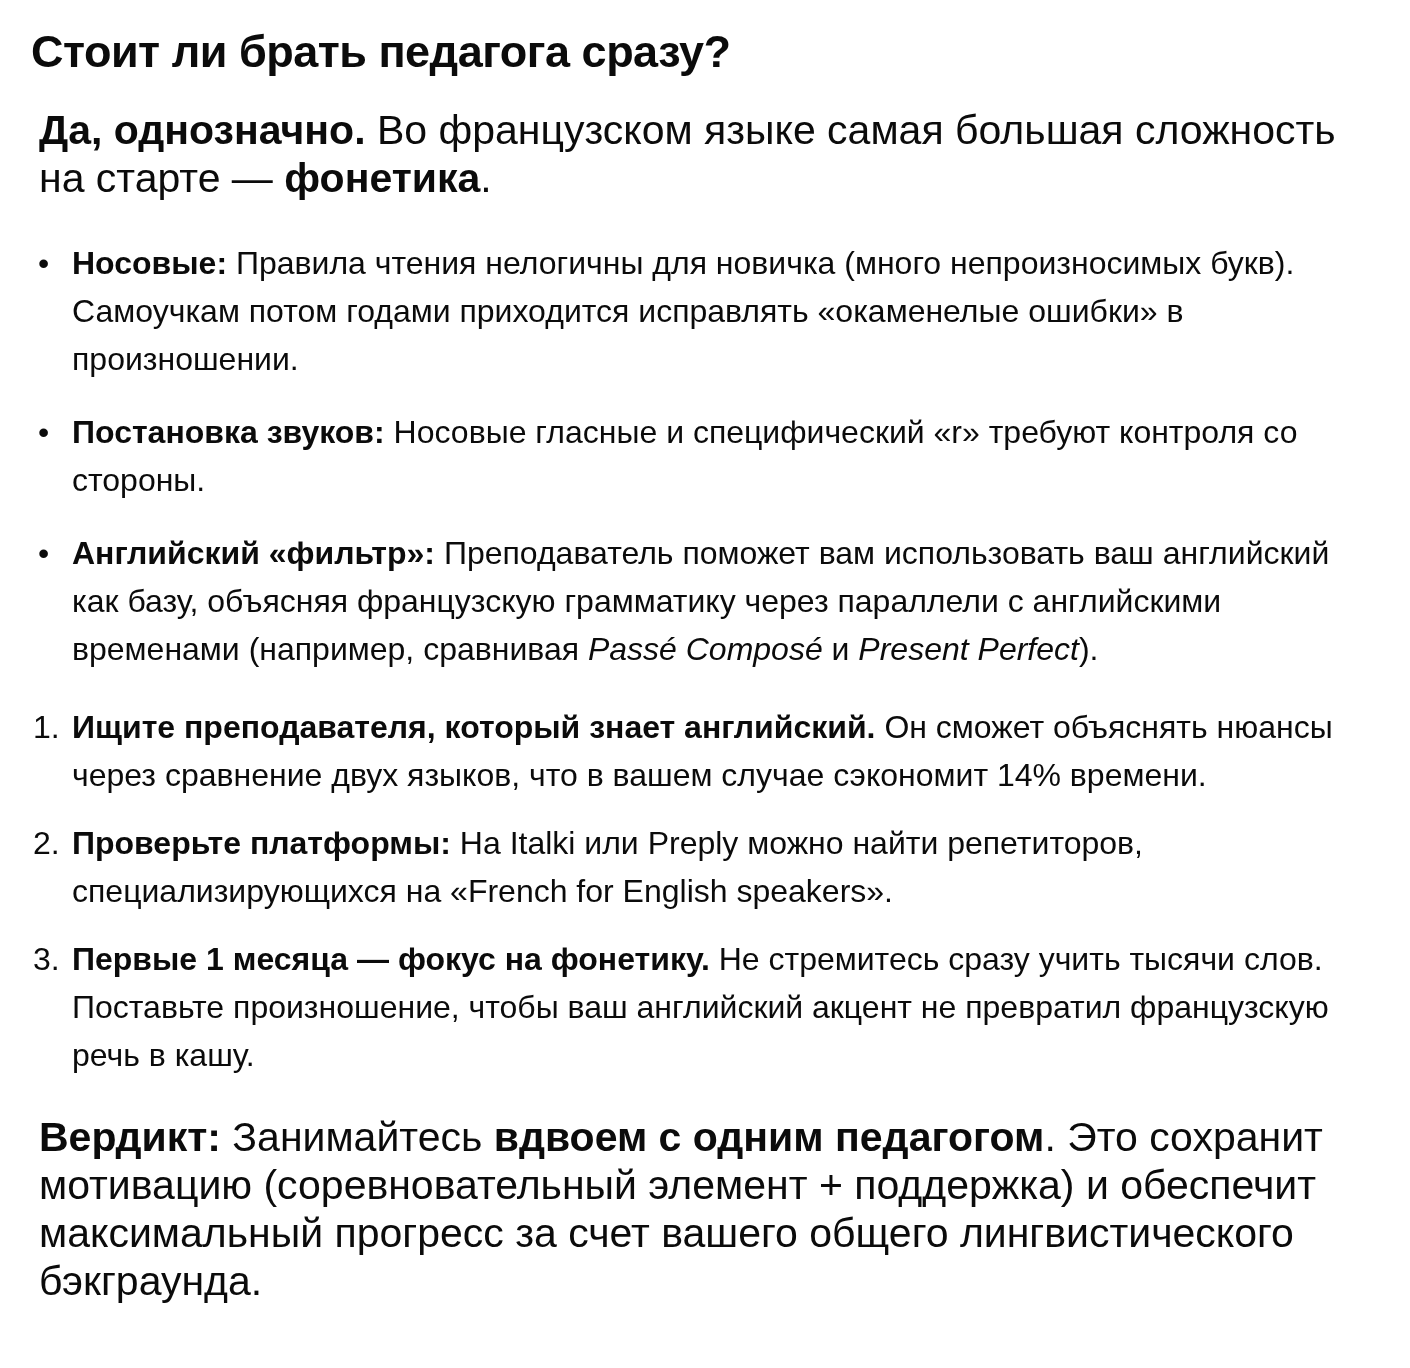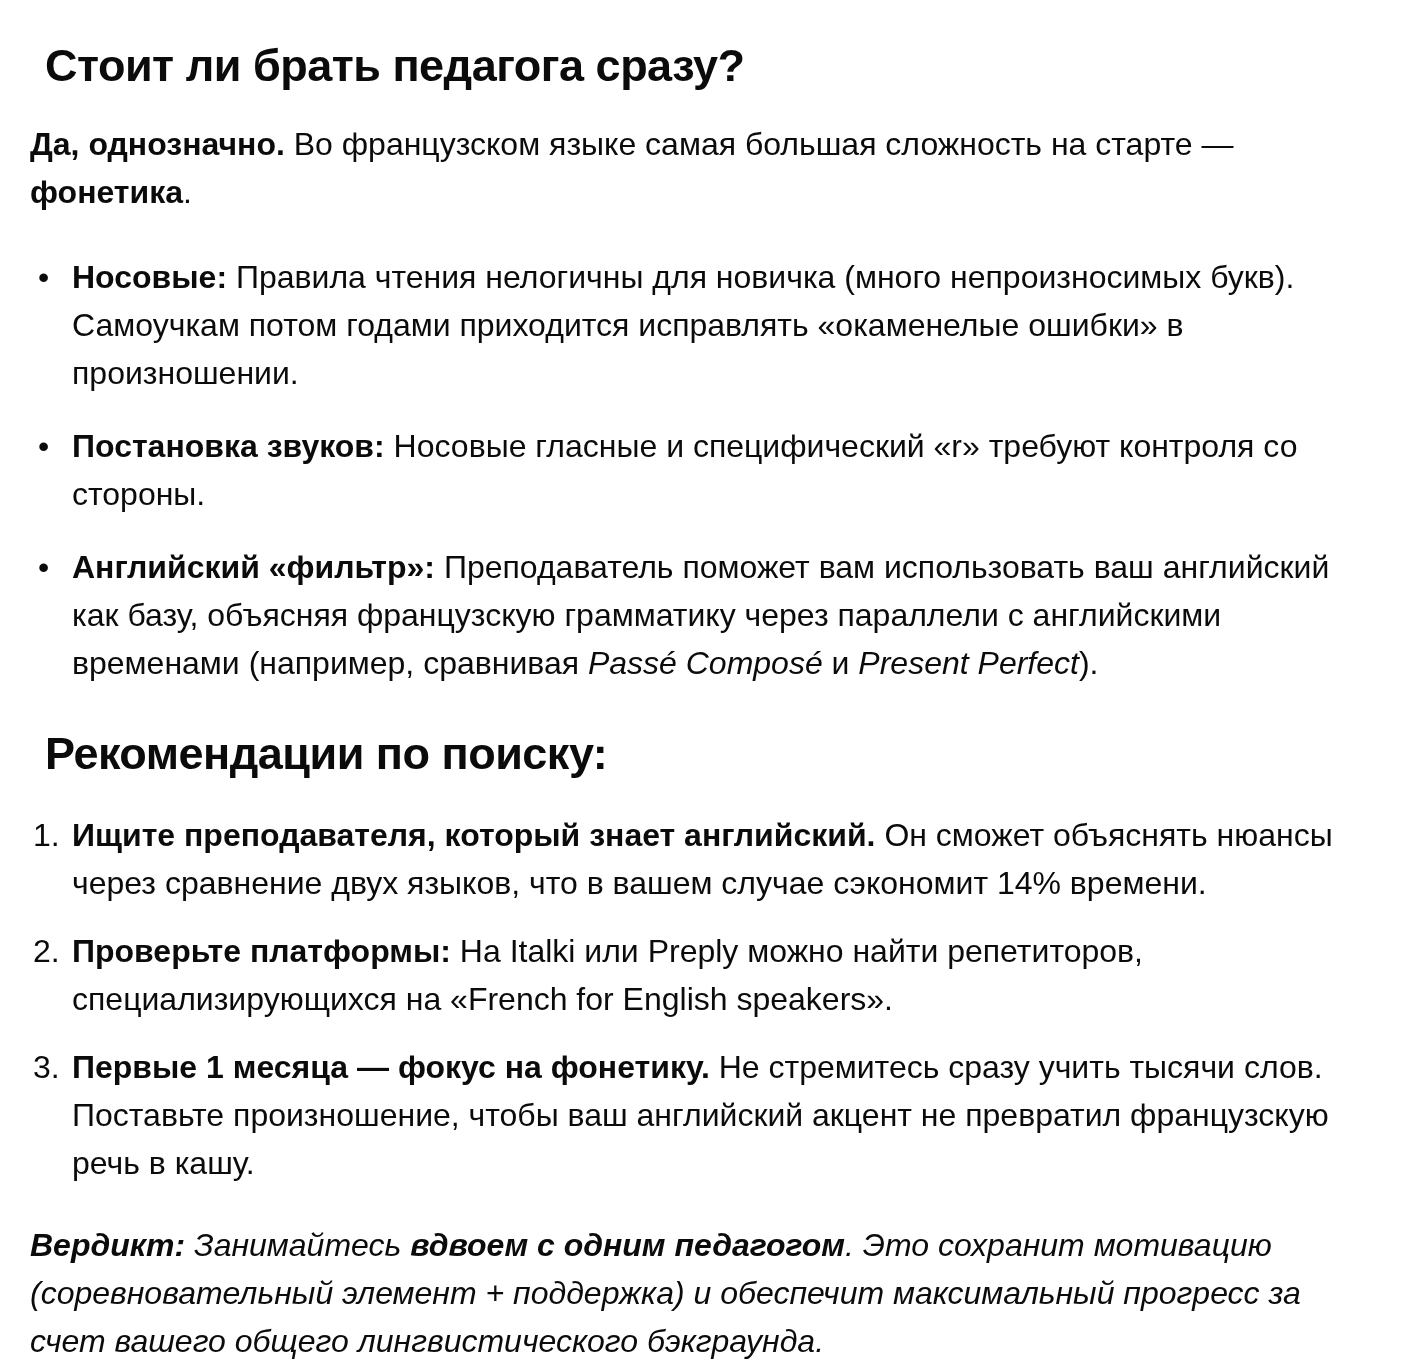--- a/index.html
+++ b/index.html
@@ -14,31 +14,31 @@
   }
   .page {
     width: 100%;
     height: 100%;
     padding: 24px 50px 0 30px;
   }
   .heading {
     font-size: 45px;
     line-height: 54px;
     font-weight: 700;
-    margin: 15px;
+    margin: 1px;
     letter-spacing: -0.5px;
   }
   .heading.second { margin-top: 40px; }
   .para {
-    font-size: 32px;
+    font-size: 41px;
     line-height: 48px;
-    margin: 0;
+    margin: 9px;
   }
   .para.intro { margin-top: 27px; }
-  .para.verdict { margin-top: 34px; font-style: italic; }
+  .para.verdict { margin-top: 34px; }
   strong { font-weight: 700; }
   em { }
   ul.blist, ol.nlist {
     list-style: none;
     margin: 0;
     padding: 0;
   }
   ul.blist { margin-top: 37px; }
   ol.nlist { margin-top: 30px; }
   li.item {
@@ -80,21 +80,20 @@
     <li class="item">
       <span class="marker">•</span>
       <span class="itext"><strong>Постановка звуков:</strong><span> Носовые гласные и специфический «r» требуют контроля со стороны.</span></span>
     </li>
     <li class="item">
       <span class="marker">•</span>
       <span class="itext"><strong>Английский «фильтр»:</strong><span> Преподаватель поможет вам использовать ваш английский как базу, объясняя французскую грамматику через параллели с английскими временами (например, сравнивая </span><em>Passé Composé</em><span> и </span><em>Present Perfect</em><span>).</span></span>
     </li>
   </ul>
 
-  <h2 class="heading second">Рекомендации по поиску:</h2>
 
   <ol class="nlist">
     <li class="item">
       <span class="nmarker">1.</span>
       <span class="itext"><strong>Ищите преподавателя, который знает английский.</strong><span> Он сможет объяснять нюансы через сравнение двух языков, что в вашем случае сэкономит 14% времени.</span></span>
     </li>
     <li class="item">
       <span class="nmarker">2.</span>
       <span class="itext"><strong>Проверьте платформы:</strong><span> На Italki или Preply можно найти репетиторов, специализирующихся на «French for English speakers».</span></span>
     </li>

